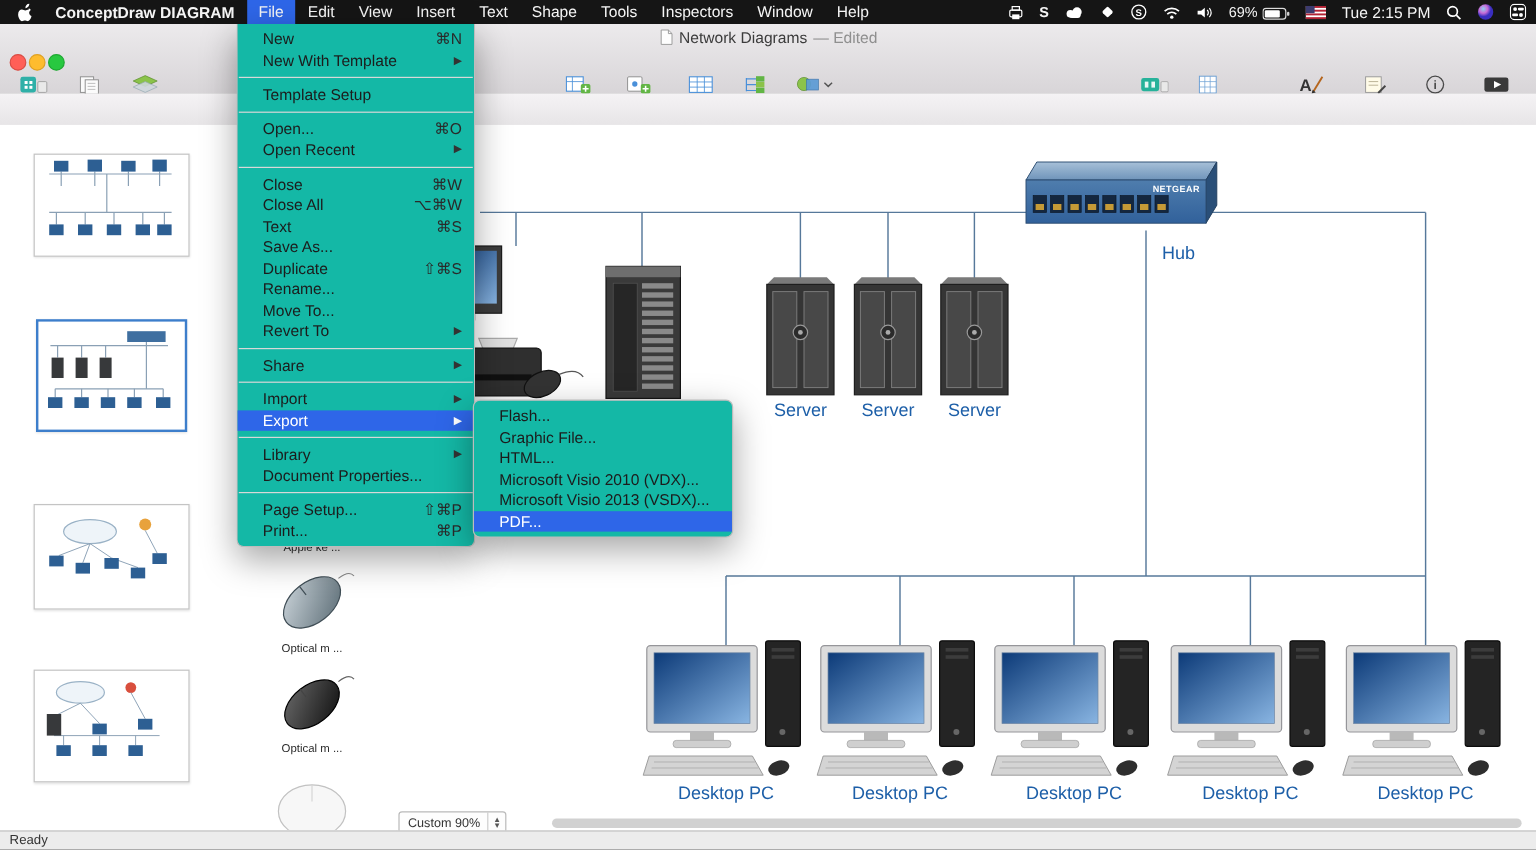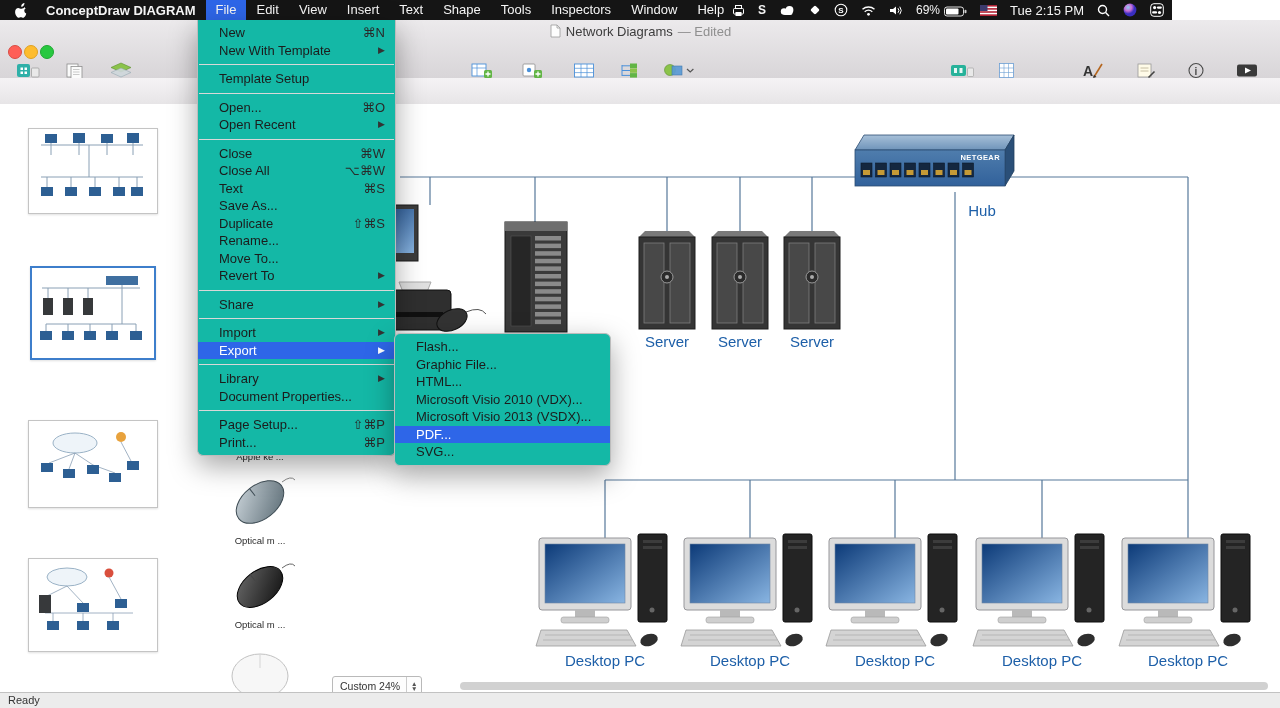--- a/index.html
+++ b/index.html
@@ -1,20 +1,20 @@
 <!DOCTYPE html>
 <html><head>
 <meta charset="utf-8">
 <style>
   html,body{margin:0;padding:0}
   body{font-family:"Liberation Sans","DejaVu Sans",sans-serif;background:#222}
   .screen{position:relative;width:1280px;height:708px;background:#fff;overflow:hidden}
 
   
-  .menubar{position:absolute;left:0;top:0;width:1172px;height:20px;background:#151515;display:flex;align-items:center;color:#f5f5f5;font-size:13px;z-index:400}
+  .menubar{position:absolute;left:0;top:0;width:1280px;height:20px;background:#151515;display:flex;align-items:center;color:#f5f5f5;font-size:13px;z-index:400}
   .mb-apple{display:flex;align-items:center;padding:0 9px 0 14px}
   .mb-app{font-weight:bold;padding:0 10px}
   .mb-item{padding:0 10px;height:20px;line-height:20px;cursor:default}
   .mb-item.active{background:#2e66e8}
   .mb-right{position:absolute;right:8px;top:0;height:20px;display:flex;align-items:center;gap:13px;font-size:12px}
   .mb-right svg{display:block}
   .mb-batt{display:flex;align-items:flex-end;gap:4px}
   .mb-clock{font-size:13px}
 
   
@@ -755,21 +755,21 @@
         <ellipse cx="110" cy="108" rx="9" ry="6" fill="#2e2e2e" transform="rotate(-18 110 108)"></ellipse>
       </g>
       <text x="275" y="562" text-anchor="middle" class="dlabel">Desktop PC</text>
       <text x="420" y="562" text-anchor="middle" class="dlabel">Desktop PC</text>
       <text x="565" y="562" text-anchor="middle" class="dlabel">Desktop PC</text>
       <text x="712" y="562" text-anchor="middle" class="dlabel">Desktop PC</text>
       <text x="858" y="562" text-anchor="middle" class="dlabel">Desktop PC</text>
     </svg>
 
     <div class="zoomwidget">
-      <span>Custom 24%</span>
+      <span>Custom 90%</span>
       <span class="stepper">
           <span>▲</span>
           <span>▼</span>
         </span>
     </div>
     <div class="hscroll"></div>
   </div>
 
   <div class="statusbar">
     <span>Ready</span>
@@ -872,18 +872,15 @@
       </div>
     <div class="mi">
         <span class="lab">Microsoft Visio 2010 (VDX)...</span>
       </div>
     <div class="mi">
         <span class="lab">Microsoft Visio 2013 (VSDX)...</span>
       </div>
     <div class="mi hl">
         <span class="lab">PDF...</span>
       </div>
-    <div class="mi">
-        <span class="lab">SVG...</span>
-      </div>
   </div>
 
 </div>
 
 </body></html>

